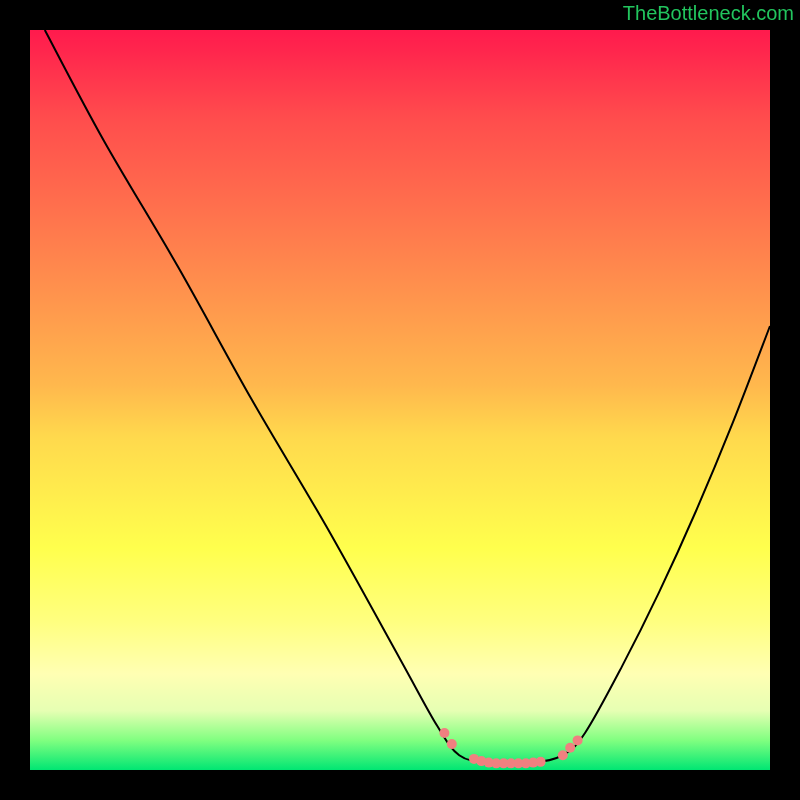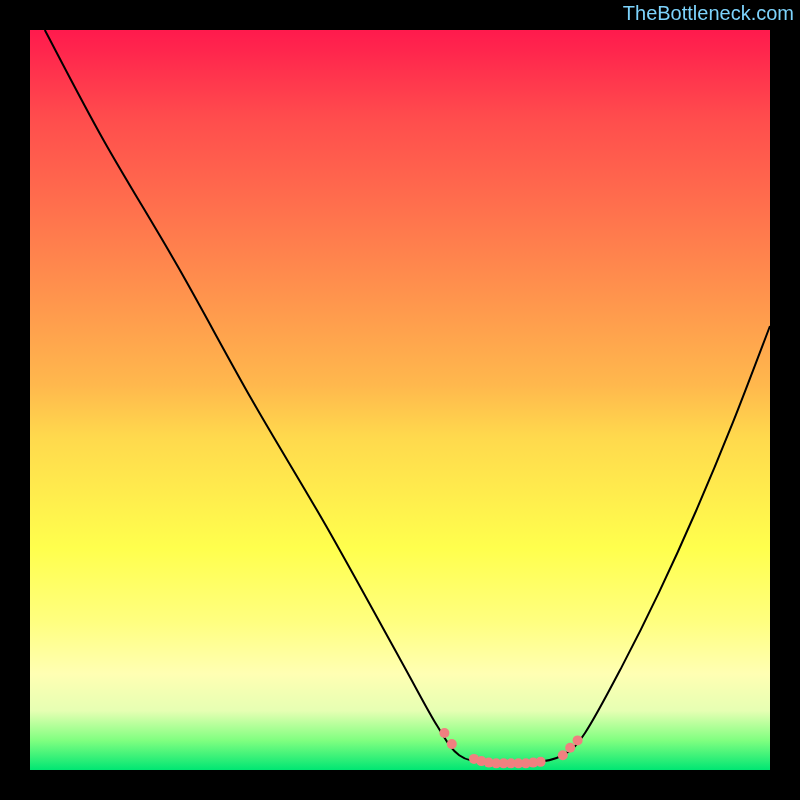--- a/index.html
+++ b/index.html
@@ -8,21 +8,21 @@
     width: 800px;
     height: 800px;
     background: #000;
     position: relative;
     font-family: Arial, sans-serif;
   }
   .watermark {
     position: absolute;
     top: 2px;
     right: 6px;
-    color: #7dd3fc;
+    color: #22c55e;
     font-size: 20px;
     z-index: 10;
   }
   .plot-area {
     position: absolute;
     left: 30px;
     top: 30px;
     width: 740px;
     height: 740px;
     background: linear-gradient(to bottom,

